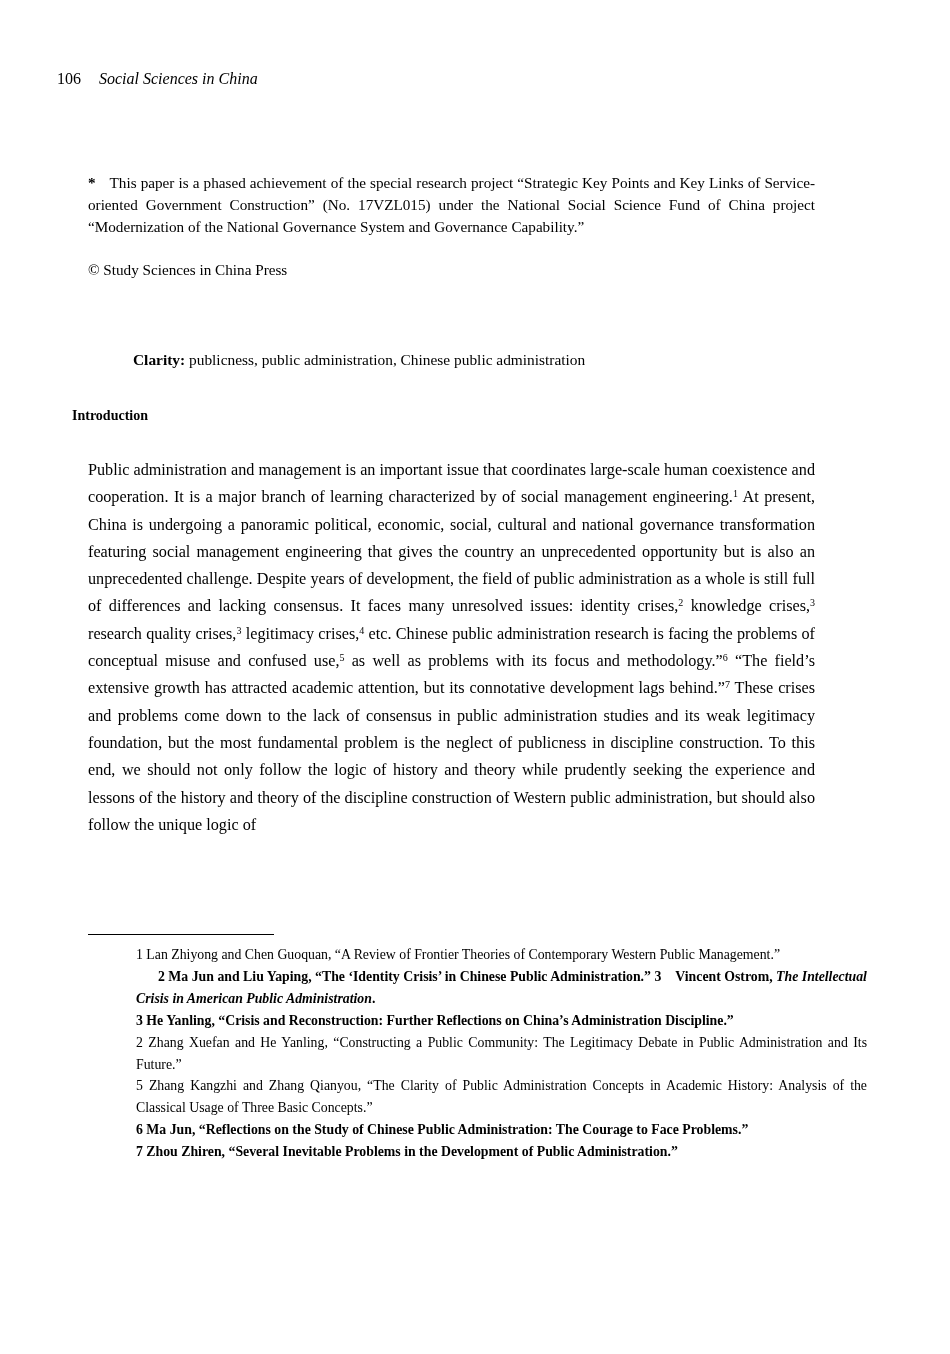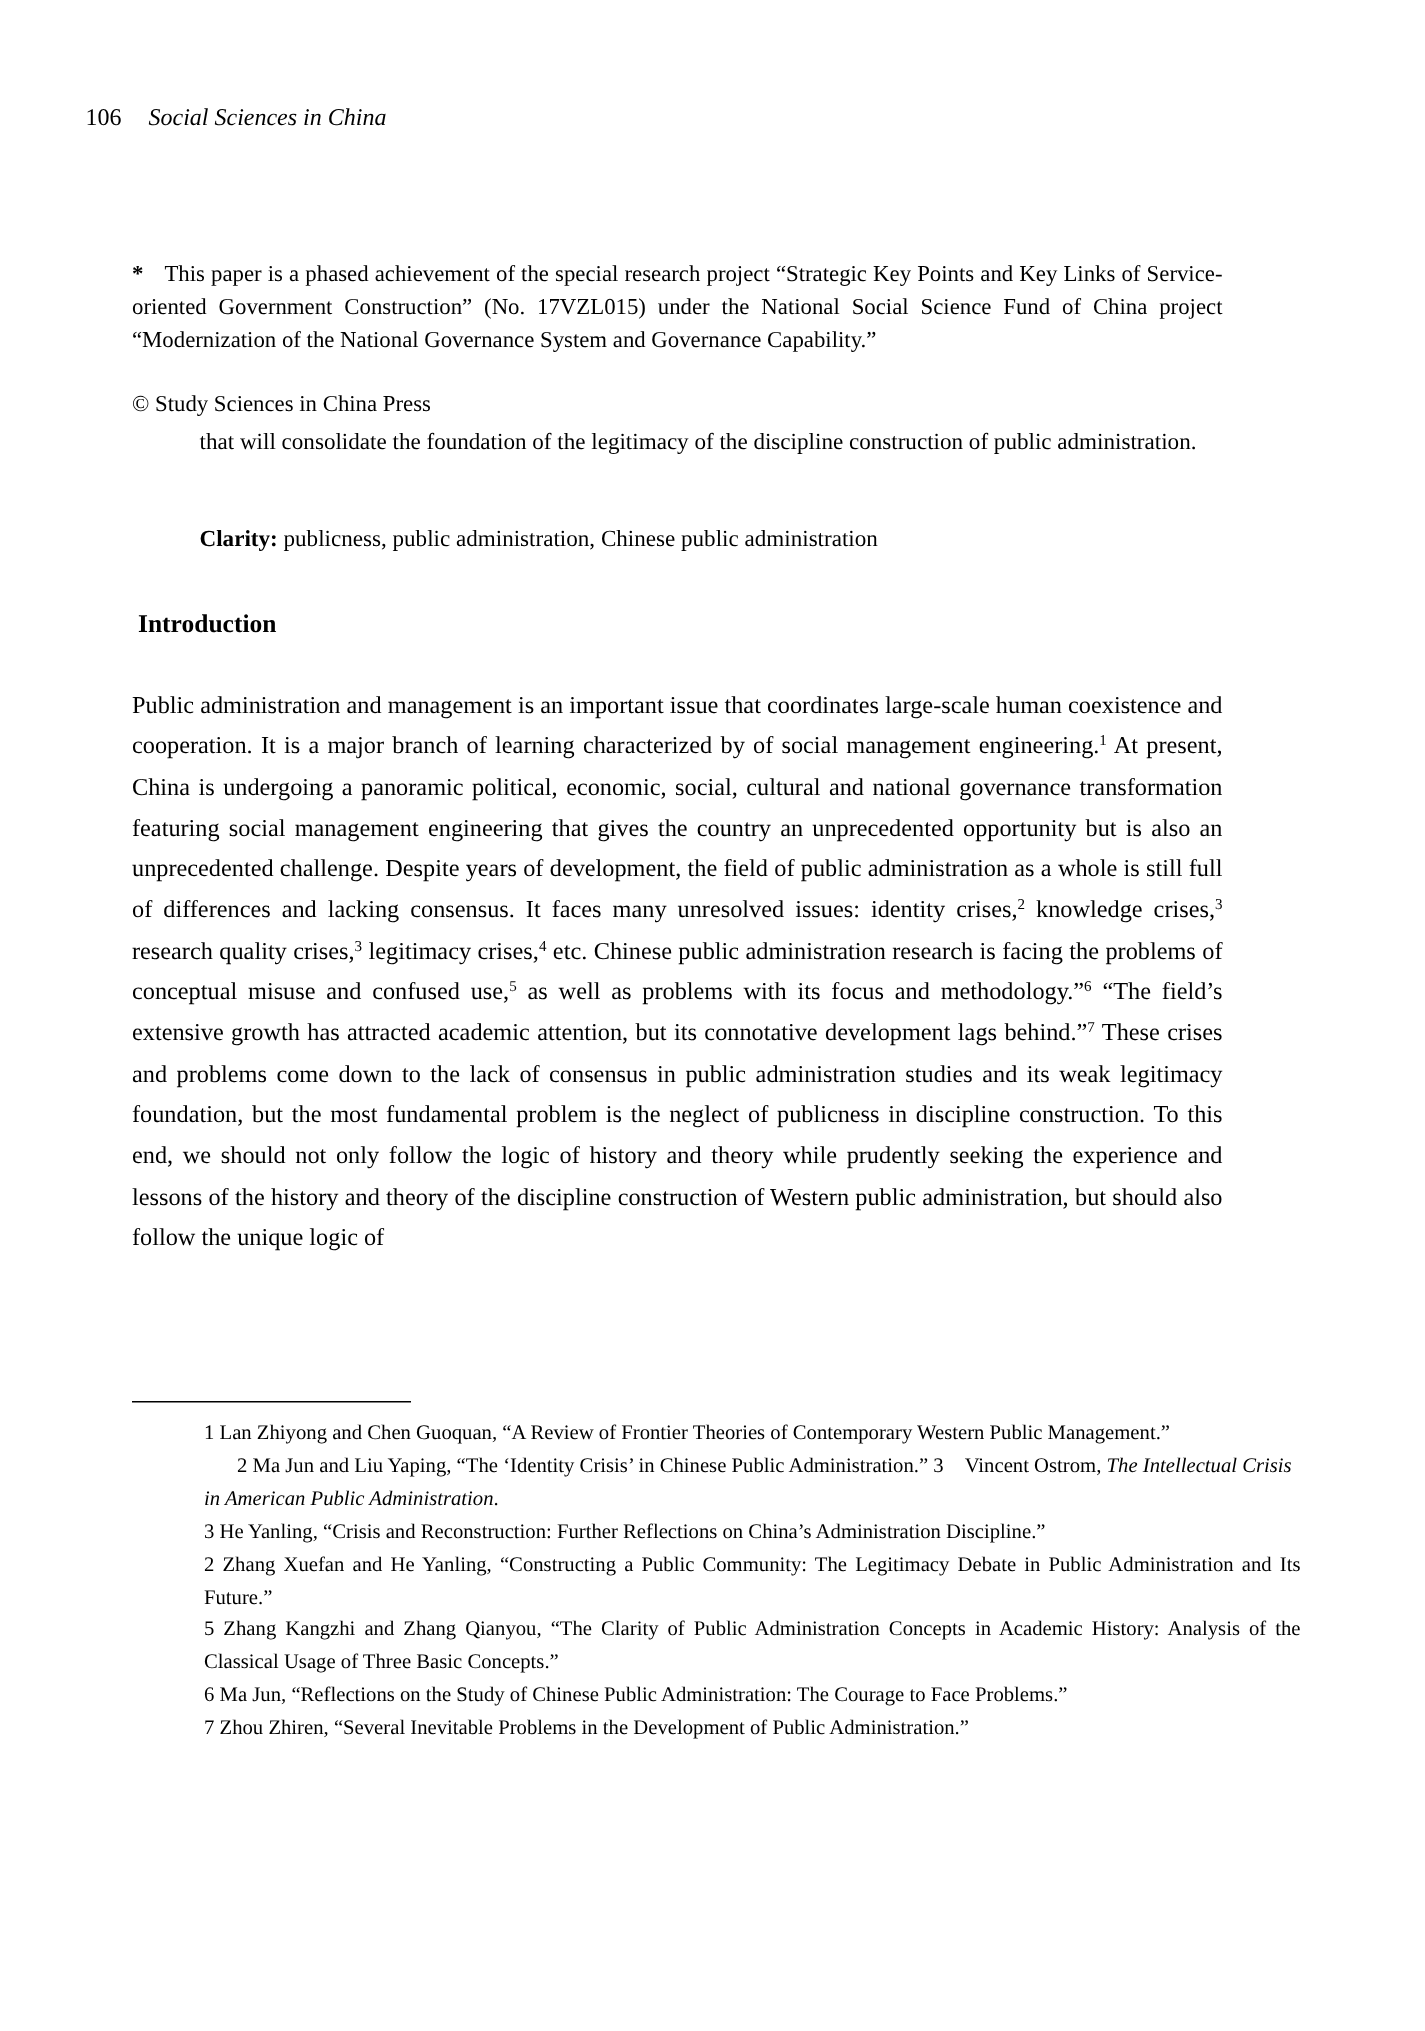--- a/index.html
+++ b/index.html
@@ -79,23 +79,23 @@
     line-height: 26px;
     text-align: left;
   }
   .keywords .kw-label {
     font-weight: bold;
   }
 
   
   .section-heading {
     position: absolute;
-    left: 92px;
+    left: 72px;
     top: 404px;
-    font-size: 17px;
+    font-size: 14px;
     font-weight: bold;
     line-height: 24px;
   }
 
   
   .body-para {
     position: absolute;
     left: 88px;
     top: 457px;
     width: 727px;
@@ -131,20 +131,21 @@
     line-height: 21.9px;
     margin-left: 48px;
   }
   .fn {
     text-align: justify;
     text-justify: inter-word;
     margin: 0;
   }
   .fn.loose {
     text-align: left;
+    font-weight: bold;
   }
   .fn.indented {
     text-indent: 22px;
   }
   .fn i {
     font-style: italic;
   }
   .fn .gap {
     display: inline-block;
     width: 14px;
@@ -158,21 +159,20 @@
   <div class="running-head">
     <span class="folio">106</span><span class="journal">Social Sciences in China</span>
   </div>
 
   <div class="star-note">
     <span class="star">*</span><span>This paper is a phased achievement of the special research project “Strategic Key Points and Key Links of Service-oriented Government Construction” (No. 17VZL015) under the National Social Science Fund of China project “Modernization of the National Governance System and Governance Capability.”</span>
   </div>
 
   <div class="copyright-line">© Study Sciences in China Press</div>
 
-  <div class="abstract-tail">that will consolidate the foundation of the legitimacy of the discipline construction of public administration.</div>
 
   <div class="keywords">
     <span class="kw-label">Clarity:</span>
     <span>publicness, public administration, Chinese public administration</span>
   </div>
 
   <div class="section-heading">Introduction</div>
 
   <div class="body-para">
     <span>Public administration and management is an important issue that coordinates large-scale human coexistence and cooperation. It is a major branch of learning characterized by of social management engineering.</span><sup>1</sup><span> At present, China is undergoing a panoramic political, economic, social, cultural and national governance transformation featuring social management engineering that gives the country an unprecedented opportunity but is also an unprecedented challenge. Despite years of development, the field of public administration as a whole is still full of differences and lacking consensus. It faces many unresolved issues: identity crises,</span><sup>2</sup><span> knowledge crises,</span><sup>3</sup><span> research quality crises,</span><sup>3</sup><span> legitimacy crises,</span><sup>4</sup><span> etc. Chinese public administration research is facing the problems of conceptual misuse and confused use,</span><sup>5</sup><span> as well as problems with its focus and methodology.”</span><sup>6</sup><span> “The field’s extensive growth has attracted academic attention, but its connotative development lags behind.”</span><sup>7</sup><span> These crises and problems come down to the lack of consensus in public administration studies and its weak legitimacy foundation, but the most fundamental problem is the neglect of publicness in discipline construction. To this end, we should not only follow the logic of history and theory while prudently seeking the experience and lessons of the history and theory of the discipline construction of Western public administration, but should also follow the unique logic of</span>

